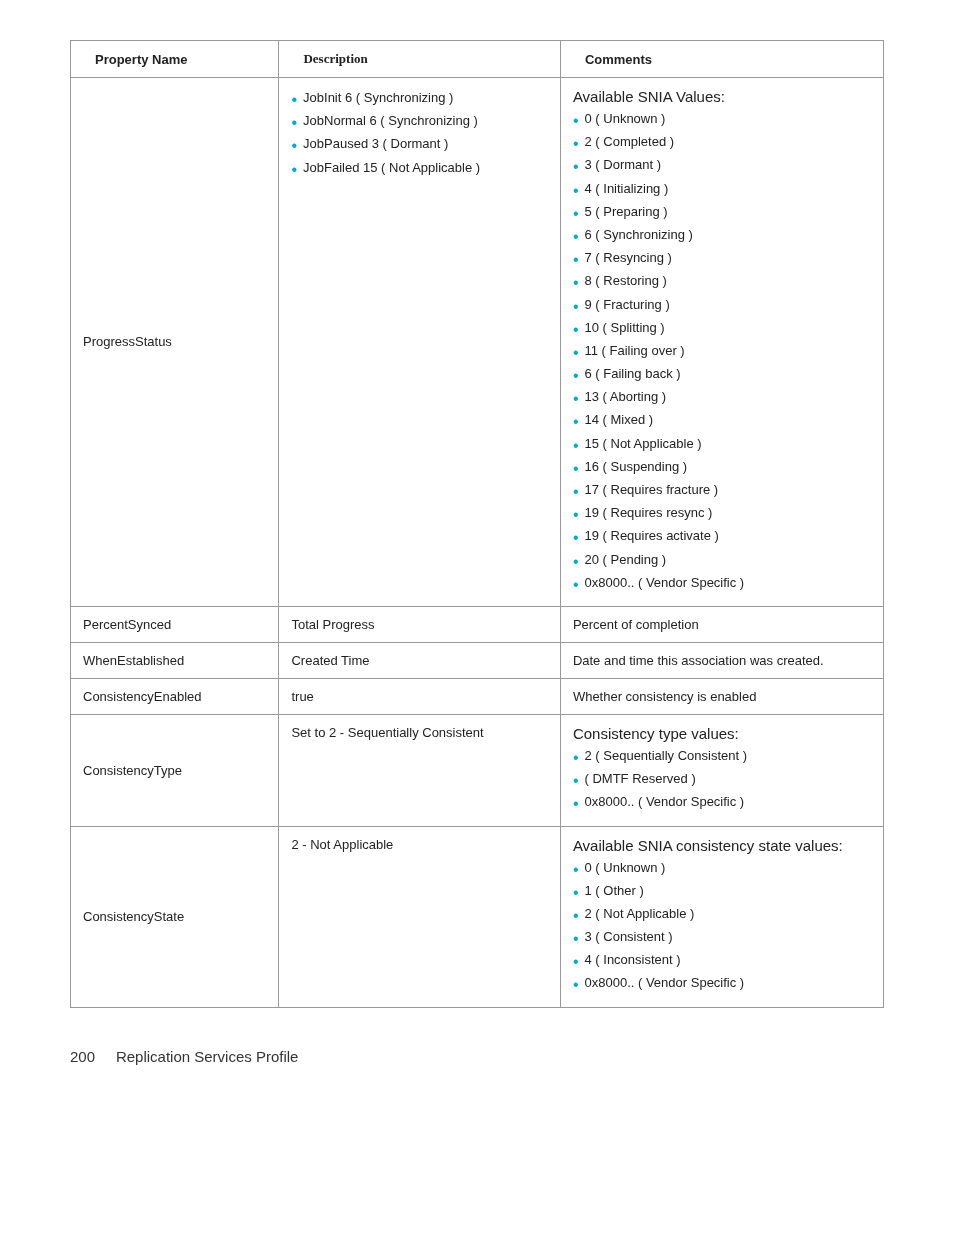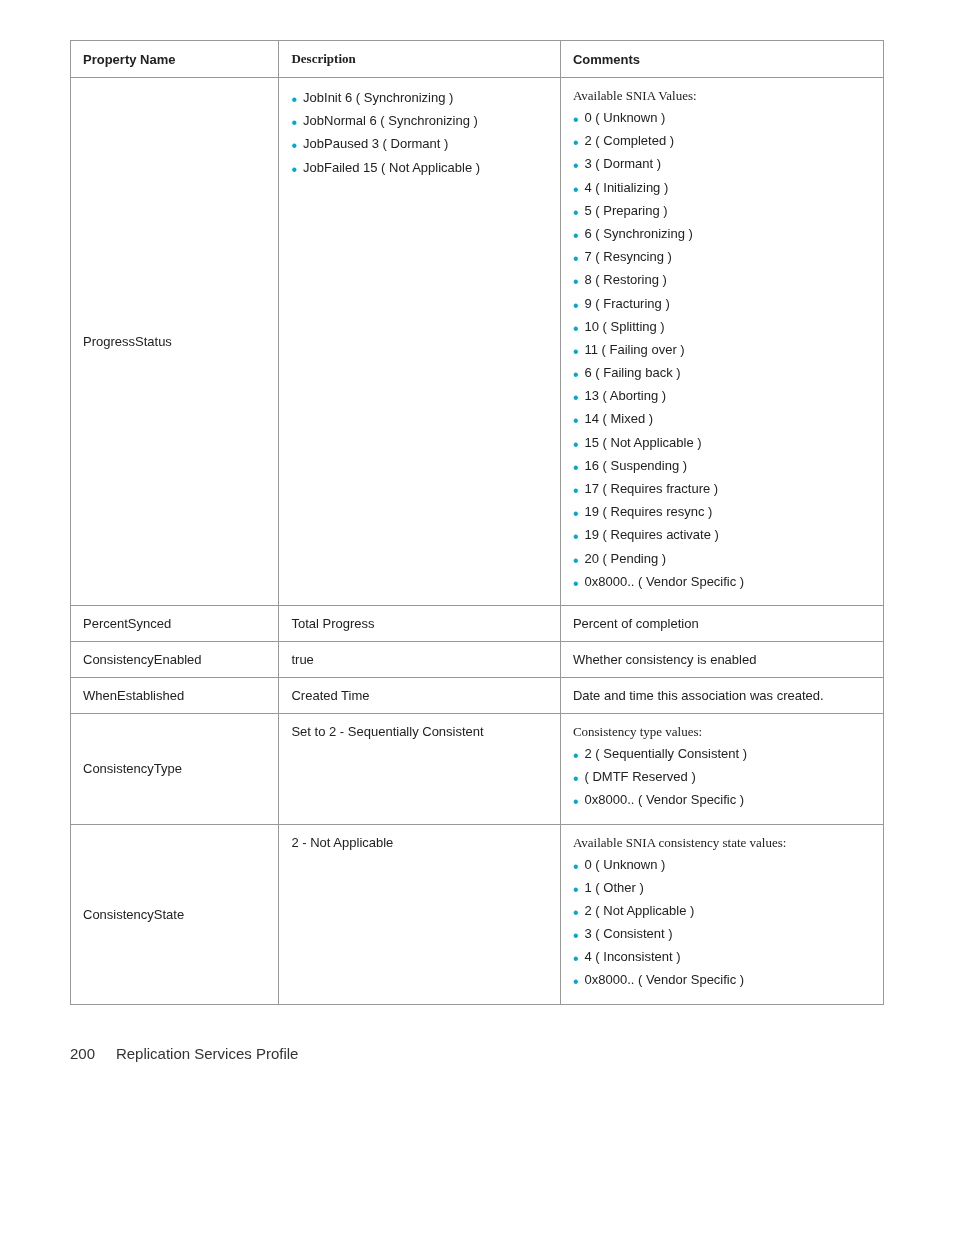--- a/index.html
+++ b/index.html
@@ -16,21 +16,21 @@
     }
     table {
       width: 100%;
       border-collapse: collapse;
       border: 1px solid #999;
     }
     th {
       background: #ffffff;
       font-weight: bold;
       text-align: left;
-      padding: 10px 12px;
+      padding: 10px 24px;
       border: 1px solid #999;
       font-size: 13px;
     }
     td {
       border: 1px solid #999;
       padding: 10px 12px;
       vertical-align: middle;
     }
     .td-top {
       vertical-align: top;
@@ -52,22 +52,21 @@
       line-height: 1.2;
       flex-shrink: 0;
     }
     .footer-text {
       margin-top: 40px;
       font-size: 15px;
       color: #333;
     }
     .sub-header {
       margin-bottom: 4px;
-      font-size: 13px;
-      font-family: Liberation Serif, serif;
+      font-size: 15px;
     }
   </style>
 </head>
 <body>
 
 <div class="page-wrapper">
   <table>
     <thead>
       <tr>
         <th style="width:200px;">
@@ -193,28 +192,28 @@
               </li>
             </ul>
           </td>
         </tr>
         <tr>
           <td>PercentSynced</td>
           <td class="td-top">Total Progress</td>
           <td class="td-top">Percent of completion</td>
         </tr>
         <tr>
+          <td>WhenEstablished</td>
+          <td class="td-top">Created Time</td>
+          <td class="td-top">Date and time this association was created.</td>
+        </tr>
+        <tr>
           <td>ConsistencyEnabled</td>
           <td class="td-top">true</td>
           <td class="td-top">Whether consistency is enabled</td>
-        </tr>
-        <tr>
-          <td>WhenEstablished</td>
-          <td class="td-top">Created Time</td>
-          <td class="td-top">Date and time this association was created.</td>
         </tr>
         <tr>
           <td>ConsistencyType</td>
           <td class="td-top">Set to 2 - Sequentially Consistent</td>
           <td class="td-top">
             <div class="sub-header">Consistency type values:</div>
             <ul class="bullet-list">
               <li>
                 <span class="bullet-dot">•</span>
                 <span>2 ( Sequentially Consistent )</span>

